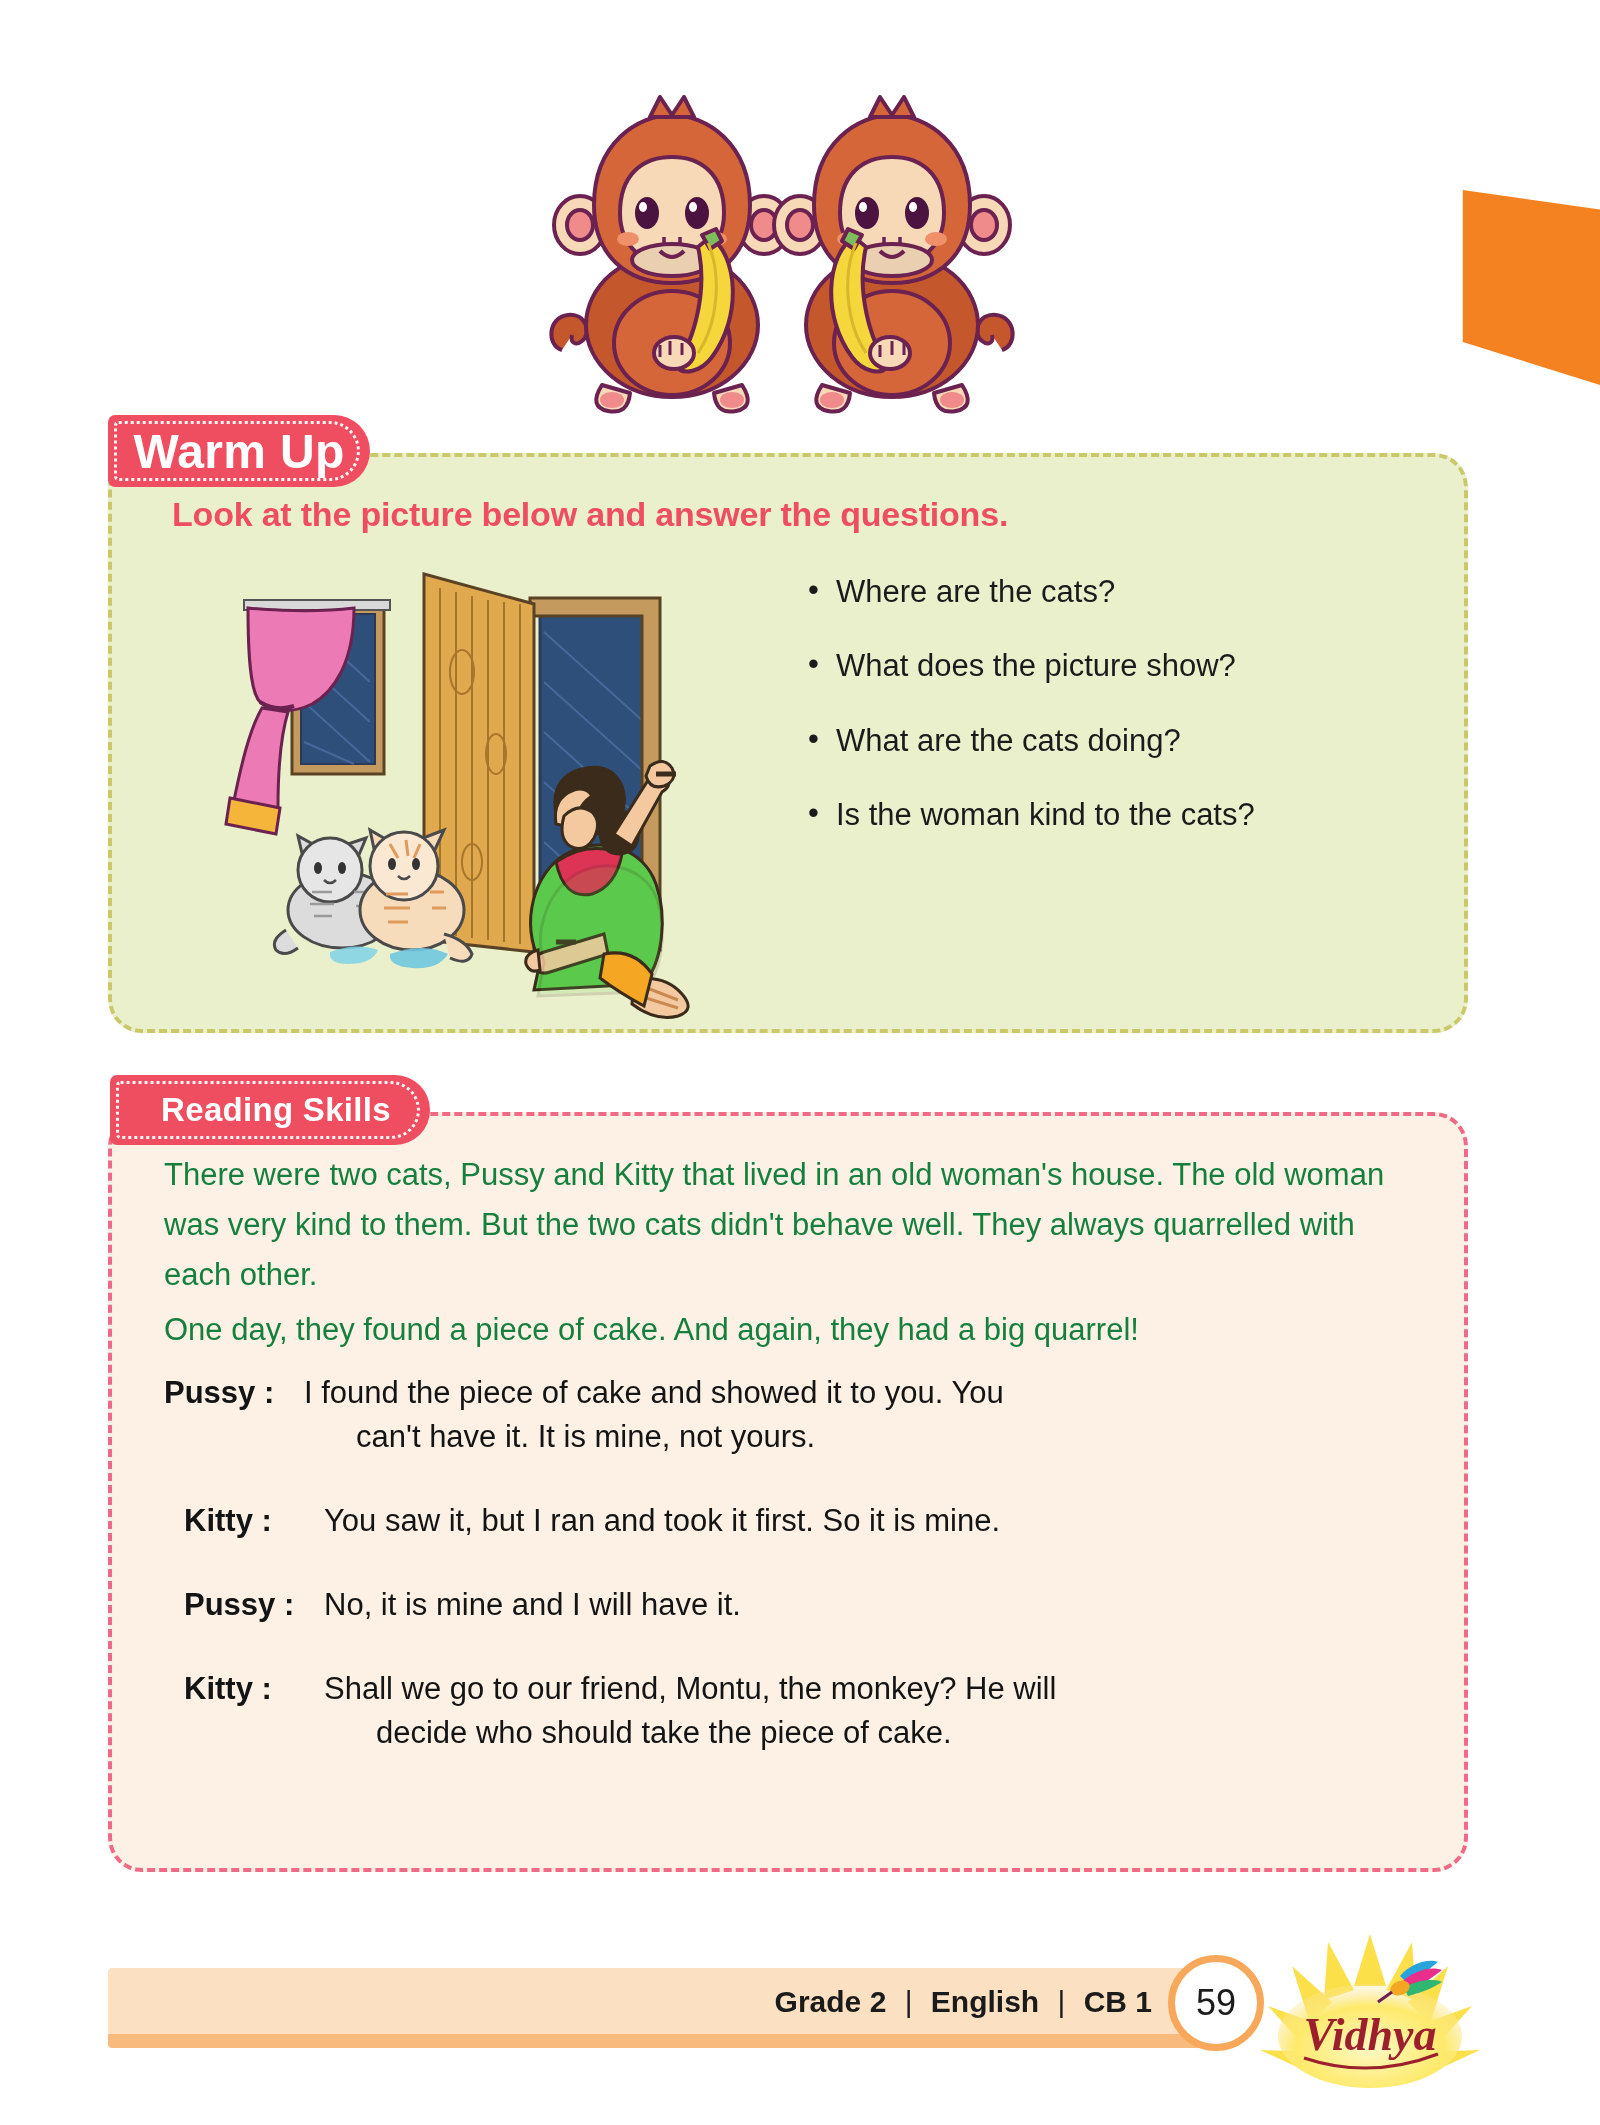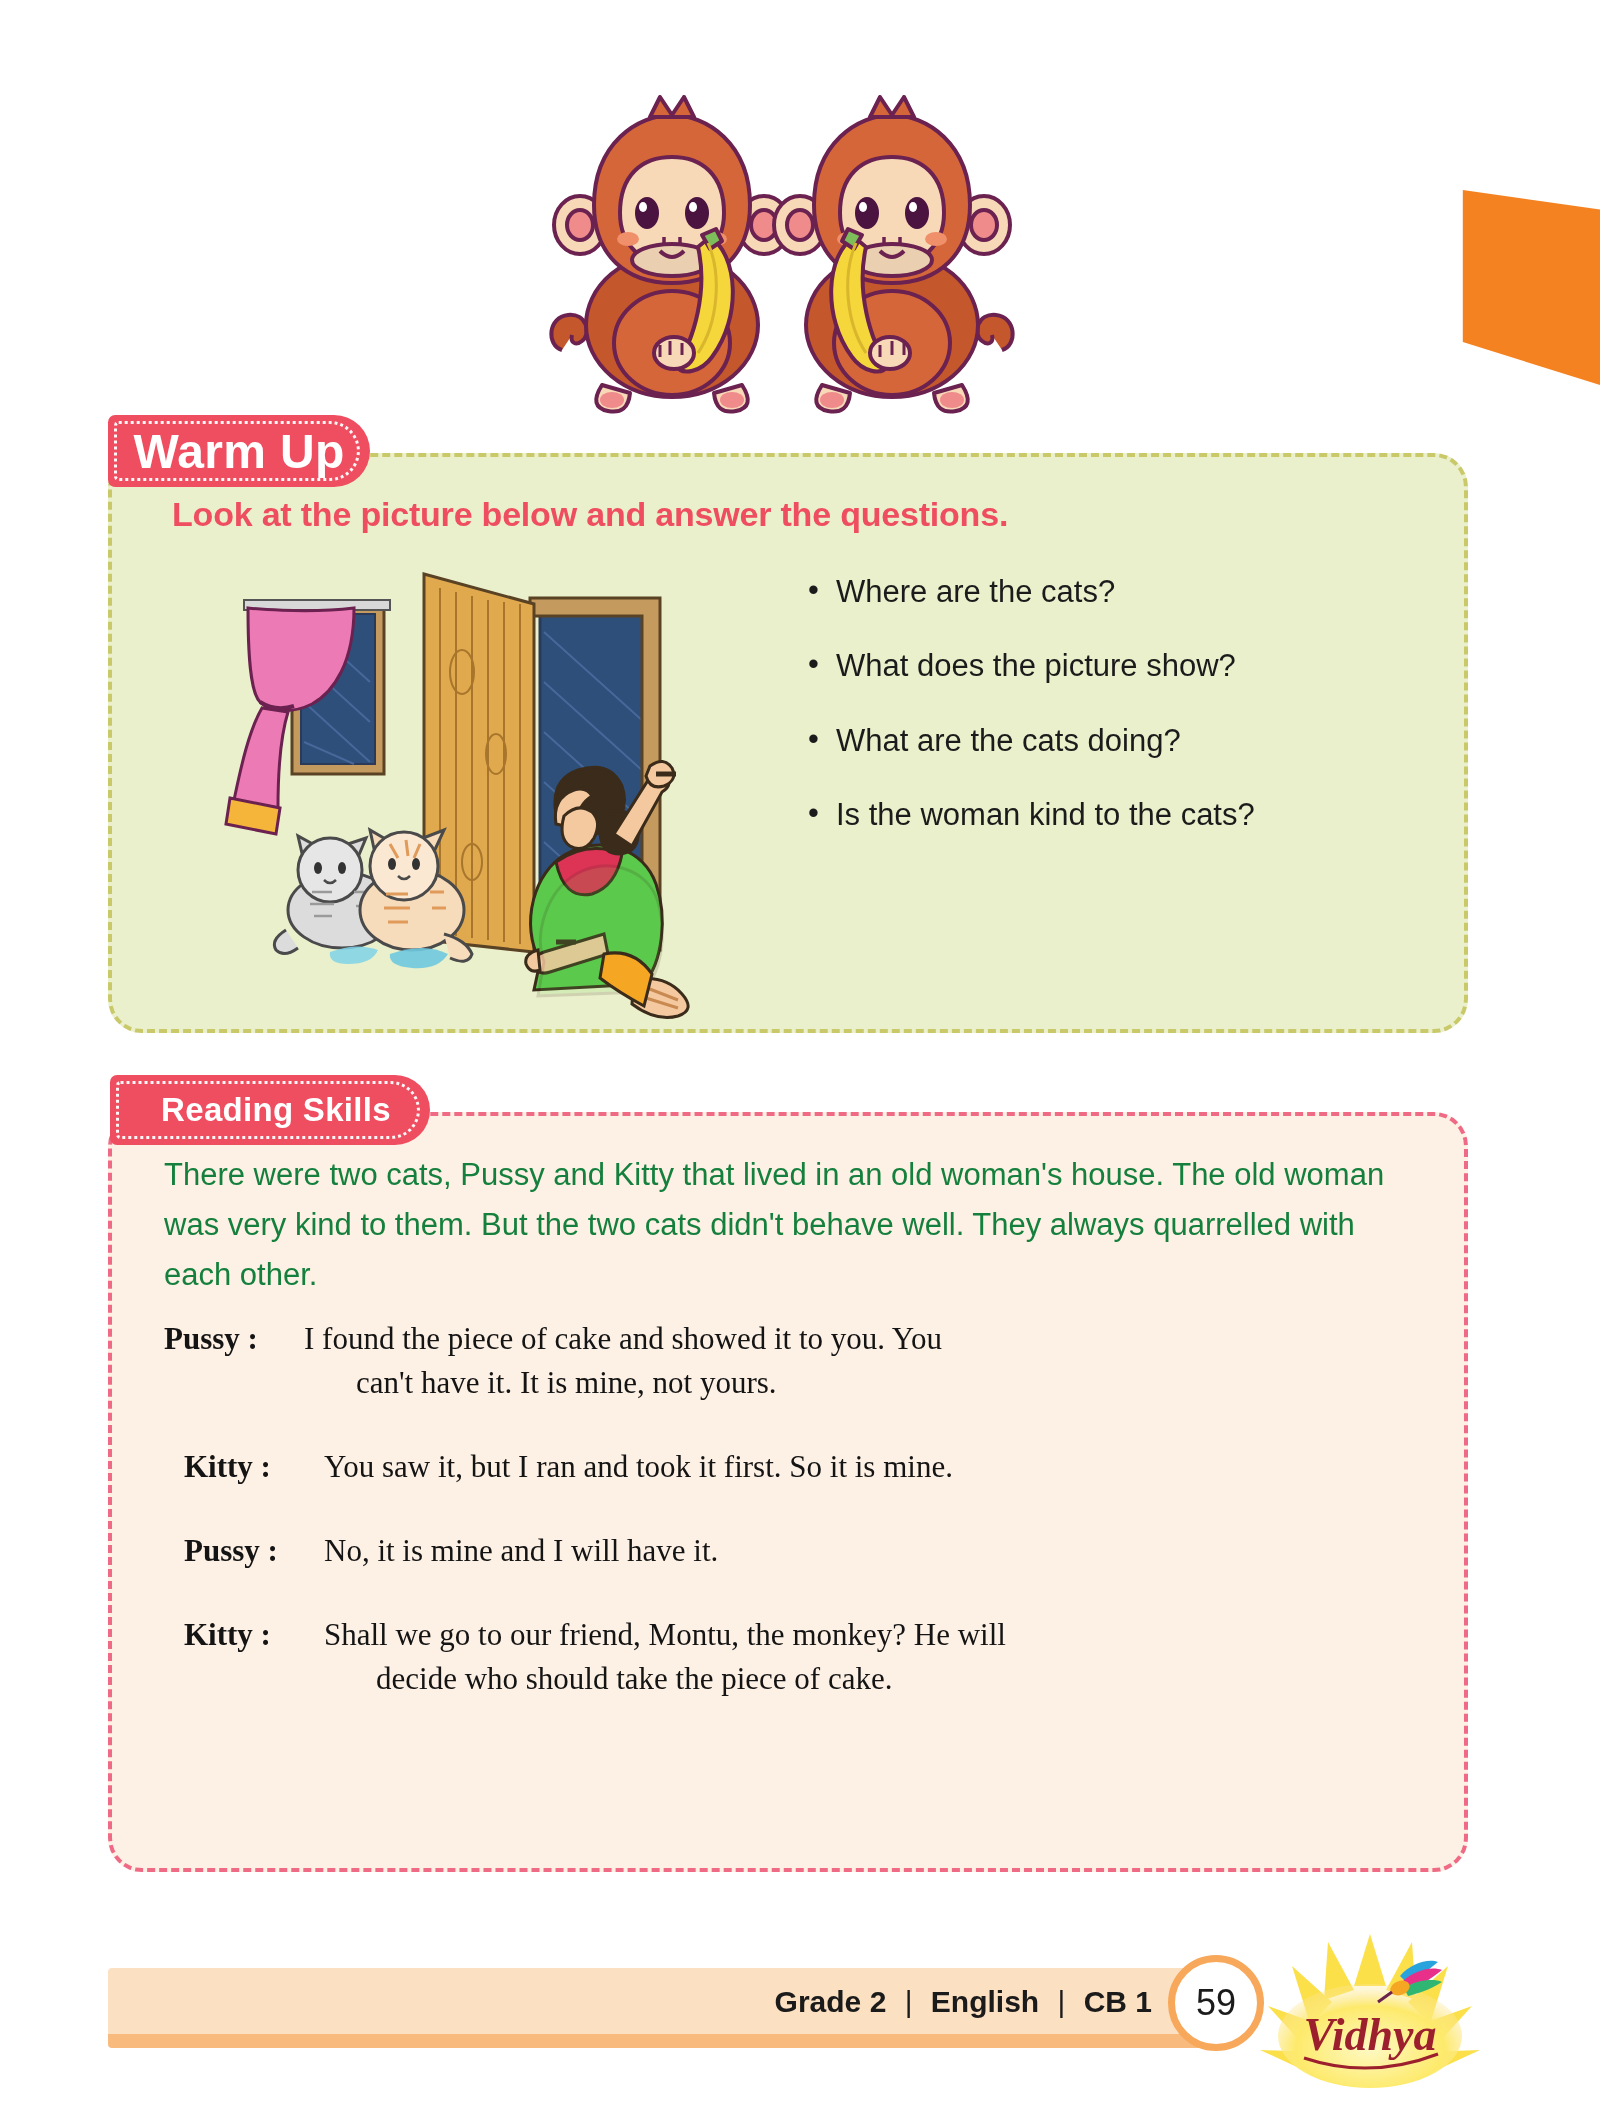--- a/index.html
+++ b/index.html
@@ -152,21 +152,20 @@
   }
   .story p.para2 { margin-top: 4px; }
 
   
   .dialogue {
     display: flex;
     font-size: 31px;
     line-height: 1.42;
     color: #141414;
     margin-top: 16px;
-    font-family: Liberation Serif, serif;
   }
   .dialogue.gap { margin-top: 40px; margin-left: 20px; }
   .speaker {
     font-weight: bold;
     white-space: nowrap;
     flex: 0 0 auto;
   }
   .speaker.wide { width: 138px; }
   .speaker.narrow { width: 138px; }
   .line { flex: 1 1 auto; padding-left: 2px; }
@@ -402,20 +401,21 @@
   </ul>
 </div>
 
 <div class="badge" id="warmup-badge">
   <span class="badge-text">Warm Up</span>
 </div>
 
 <div class="reading-panel">
   <div class="story">
     <p class="para1">There were two cats, Pussy and Kitty that lived in an old woman's house. The old woman was very kind to them. But the two cats didn't behave well. They always quarrelled with each other.</p>
+    <p class="para2">One day, they found a piece of cake. And again, they had a big quarrel!</p>
 
     <div class="dialogue">
       <span class="speaker wide">Pussy :</span>
       <span class="line">
         <span>I found the piece of cake and showed it to you. You</span>
         <span class="cont">can't have it. It is mine, not yours.</span>
       </span>
     </div>
 
     <div class="dialogue gap">

